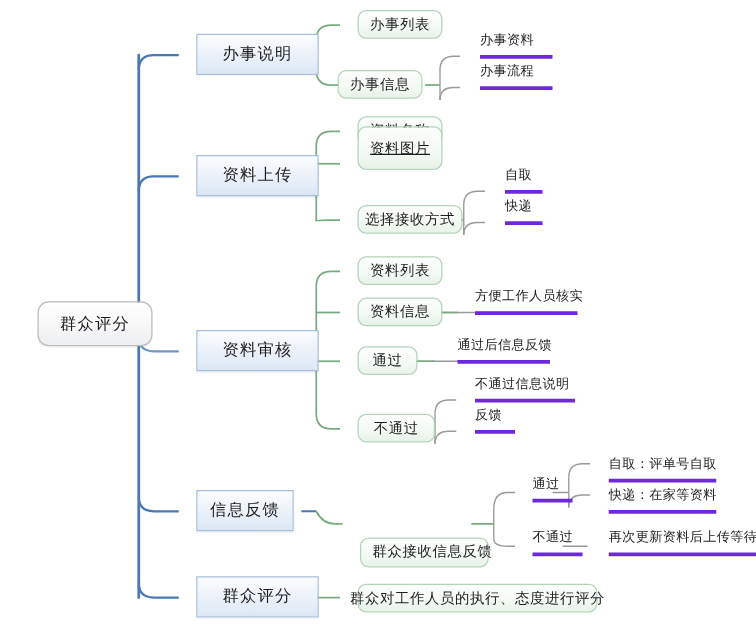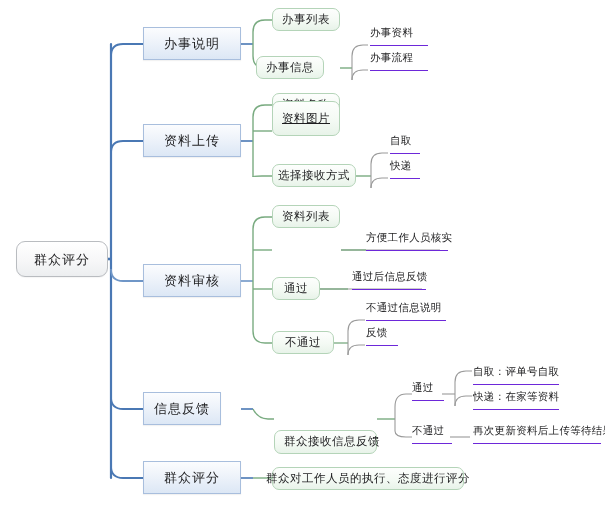--- a/index.html
+++ b/index.html
@@ -26,20 +26,21 @@
     pointer-events: none;
   }
   .node {
     position: absolute;
     box-sizing: border-box;
     display: flex;
     align-items: center;
     justify-content: center;
     white-space: nowrap;
     line-height: 1;
+    margin-left: 14px;
   }
   
   .node.root {
     border: 1px solid #b9bcc0;
     border-radius: 9px;
     background: linear-gradient(to bottom, #ffffff 0%, #f7f7f8 55%, #eceef0 100%);
     color: #1d1d1f;
     font-size: 13px;
     letter-spacing: 1px;
     box-shadow: 0 1px 1px rgba(0,0,0,0.04);
@@ -62,21 +63,21 @@
     background: linear-gradient(to bottom, #fdfefd 0%, #f4faf4 55%, #e8f3e9 100%);
     color: #1d1d1f;
     font-size: 11.5px;
     letter-spacing: 0.5px;
   }
   
   .node.lvl3 {
     color: #1d1d1f;
     font-size: 10.5px;
     letter-spacing: 0.3px;
-    border-bottom: 1px solid #6d28d9;
+    border-bottom: 3px solid #6d28d9;
     justify-content: flex-start;
     padding-bottom: 12px;
   }
   .node.lvl3.center {
     justify-content: flex-start;
   }
 </style>
 </head>
 <body>
 
@@ -213,20 +214,23 @@
   </div>
 
   <div class="node lvl3 center" style="left:390px; top:165px; width:30px; height:14px;">
     <span>快递</span>
   </div>
 
   <div class="node lvl2" style="left:272px; top:205px; width:68px; height:23px;">
     <span>资料列表</span>
   </div>
 
+  <div class="node lvl2" style="left:272px; top:238px; width:68px; height:23px;">
+    <span>资料信息</span>
+  </div>
 
   <div class="node lvl3" style="left:366px; top:237px; width:82px; height:14px;">
     <span>方便工作人员核实</span>
   </div>
 
   <div class="node lvl2" style="left:272px; top:277px; width:48px; height:23px;">
     <span>通过</span>
   </div>
 
   <div class="node lvl3" style="left:352px; top:276px; width:74px; height:14px;">

